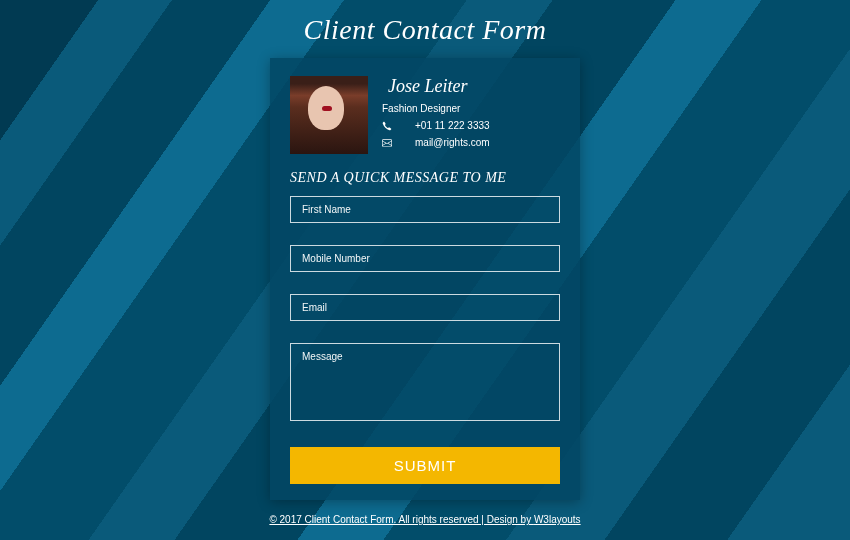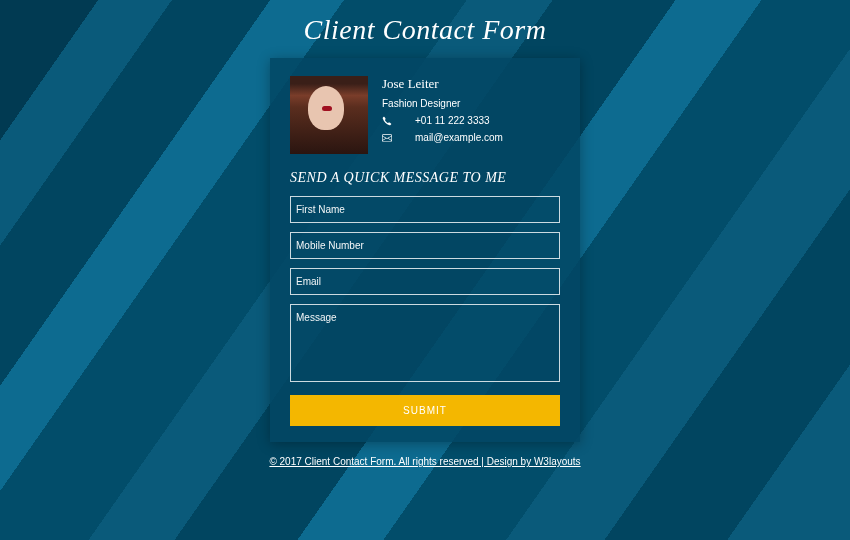--- a/index.html
+++ b/index.html
@@ -75,22 +75,24 @@
   border-radius: 3px;
 }
 .profile-info {
   display: flex;
   flex-direction: column;
   gap: 6px;
   font-size: 10px;
 }
 .profile-name {
   font-family: Georgia, serif;
-  font-size: 13px;
+  font-style: italic;
+  font-size: 18px;
   font-weight: normal;
+  margin-left: 6px;
 }
 .contact-row {
   display: flex;
   align-items: center;
   gap: 23px;
   font-size: 10px;
 }
 .icon { width: 10px; height: 10px; display: inline-flex; align-items: center; justify-content: center; }
 .form-title {
   font-family: Georgia, serif;
@@ -98,32 +100,32 @@
   font-size: 14px;
   letter-spacing: 0.5px;
   margin-bottom: 10px;
 }
 .field {
   width: 100%;
   border: 1px solid rgba(255,255,255,0.8);
   background: transparent;
   color: #fff;
   font-size: 10px;
-  padding: 7px 5px;
-  margin-bottom: 9px;
+  padding: 7px 11px;
+  margin-bottom: 22px;
   font-family: Arial, sans-serif;
 }
 .field::placeholder { color: #fff; opacity: 0.95; }
 textarea.field { height: 78px; resize: none; }
 .submit {
   width: 100%;
   background: #f4b700;
   border: none;
   color: #fff;
-  font-size: 10px;
+  font-size: 15px;
   letter-spacing: 1px;
   padding: 10px 0;
   cursor: pointer;
   font-family: Arial, sans-serif;
 }
 .footer {
   margin-top: 14px;
   font-size: 10px;
   color: #fff;
   text-align: center;
@@ -150,21 +152,21 @@
             </svg>
         </span>
         <span>+01 11 222 3333</span>
       </div>
       <div class="contact-row">
         <span class="icon">
           <svg viewBox="0 0 16 16" width="10" height="10" fill="#fff">
               <path d="M0 4a2 2 0 0 1 2-2h12a2 2 0 0 1 2 2v8a2 2 0 0 1-2 2H2a2 2 0 0 1-2-2V4zm2-1a1 1 0 0 0-1 1v.217l7 4.2 7-4.2V4a1 1 0 0 0-1-1H2zm13 2.383-4.708 2.825L15 11.105V5.383zm-.034 6.876-5.64-3.471L8 9.583l-1.326-.795-5.64 3.47A1 1 0 0 0 2 13h12a1 1 0 0 0 .966-.741zM1 11.105l4.708-2.897L1 5.383v5.722z"></path>
             </svg>
         </span>
-        <span>mail@example.com</span>
+        <span>mail@rights.com</span>
       </div>
     </div>
   </div>
 
   <div class="form-title">SEND A QUICK MESSAGE TO ME</div>
 
   <input class="field" type="text" placeholder="First Name" style="">
   <input class="field" type="text" placeholder="Mobile Number" style="">
   <input class="field" type="text" placeholder="Email" style="">
   <textarea class="field" placeholder="Message" style=""></textarea>

